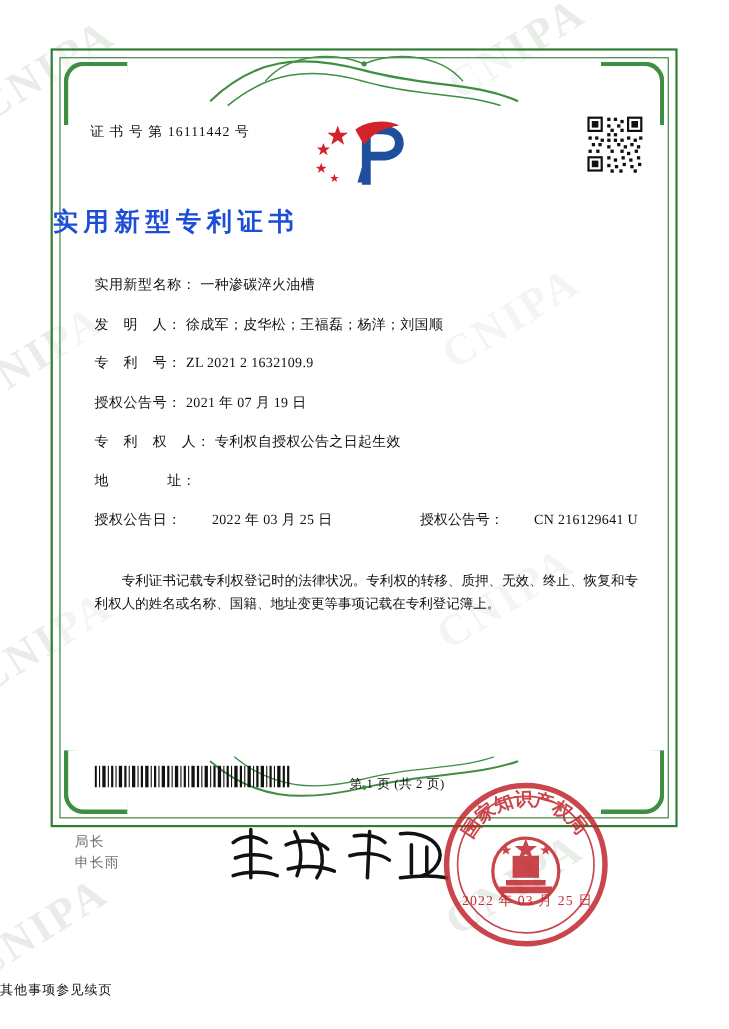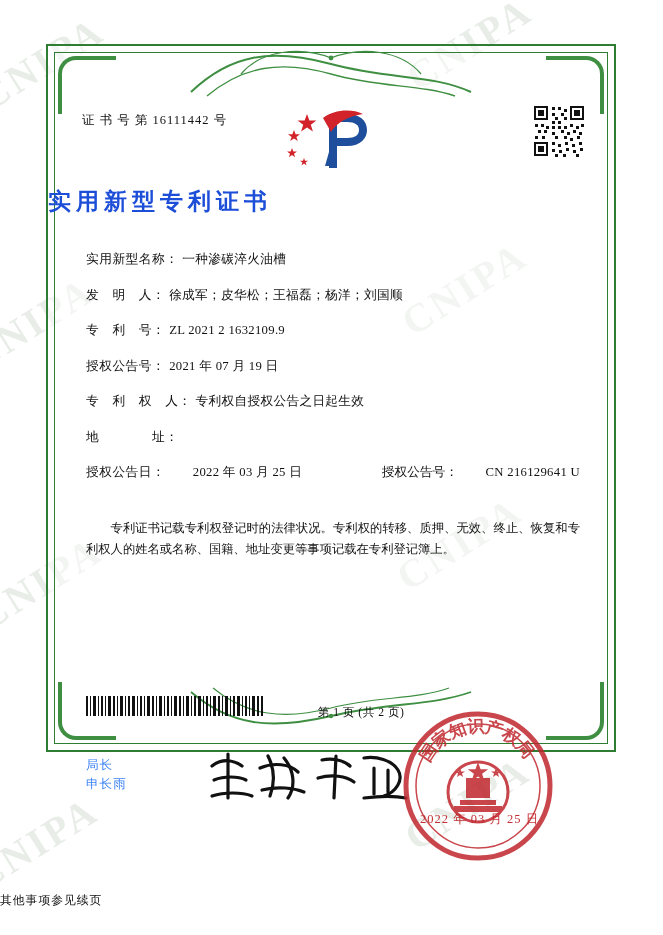--- a/index.html
+++ b/index.html
@@ -182,25 +182,25 @@
   .barcode {
     position: absolute;
     left: 38px;
     top: 650px;
     width: 178px;
     height: 20px;
   }
 
   .sign-block {
     position: absolute;
-    left: 38px;
+    left: 20px;
     top: 710px;
     font-size: 12.6px;
     line-height: 19px;
-    color: #3b82f6;
+    color: #737373;
     font-family: "Liberation Serif", serif;
     letter-spacing: 1px;
   }
 
   .signature {
     position: absolute;
     left: 150px;
     top: 700px;
     width: 220px;
     height: 60px;

